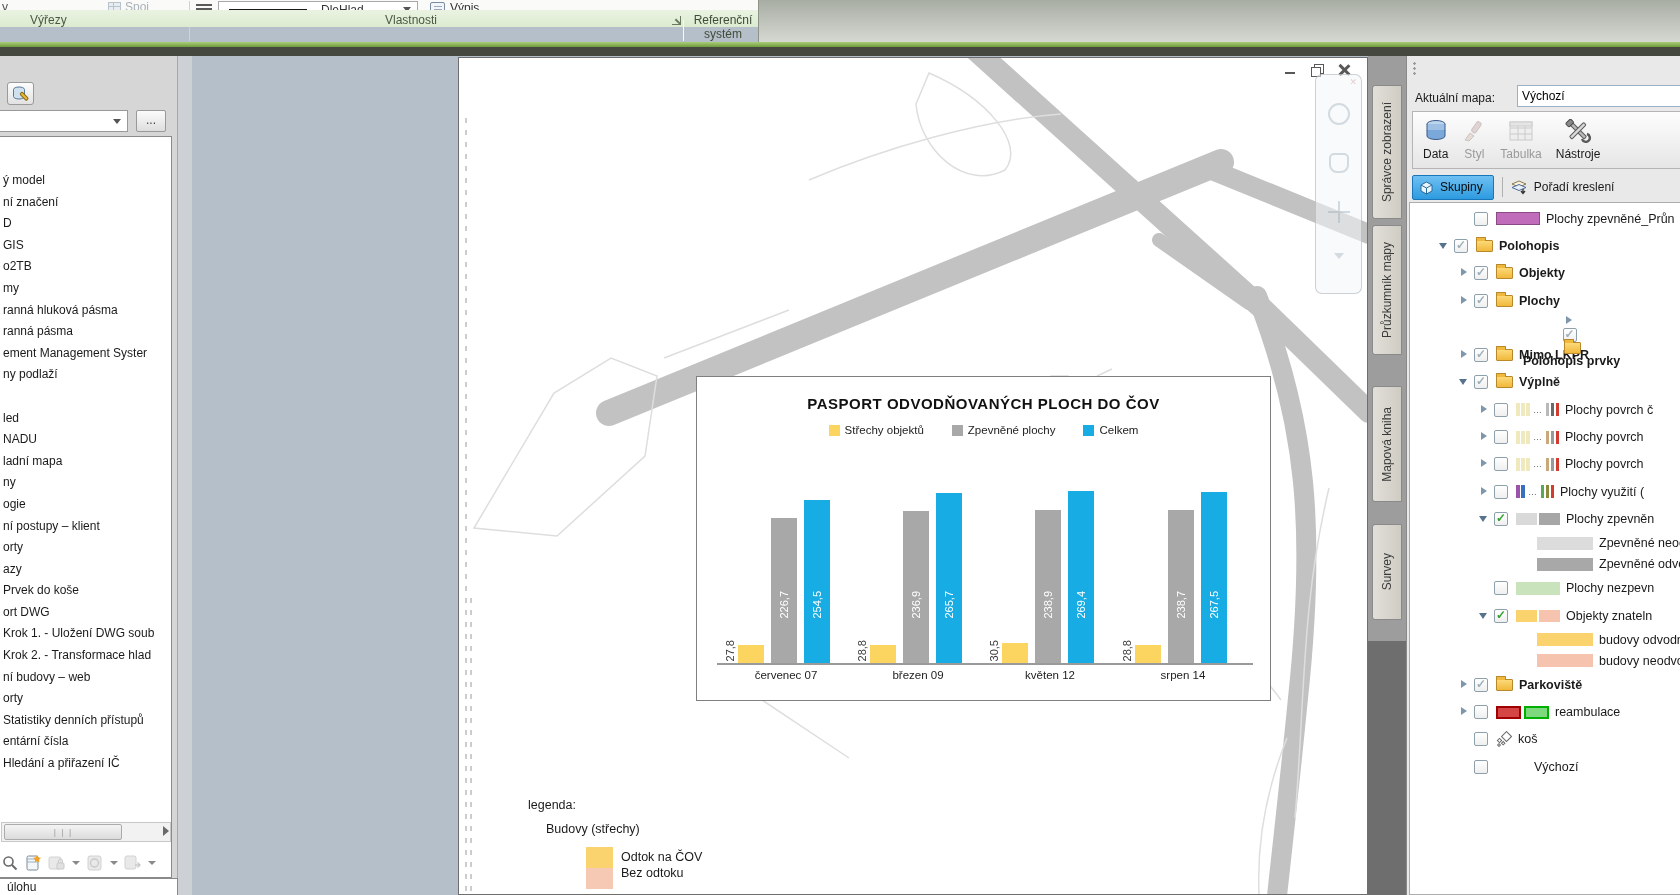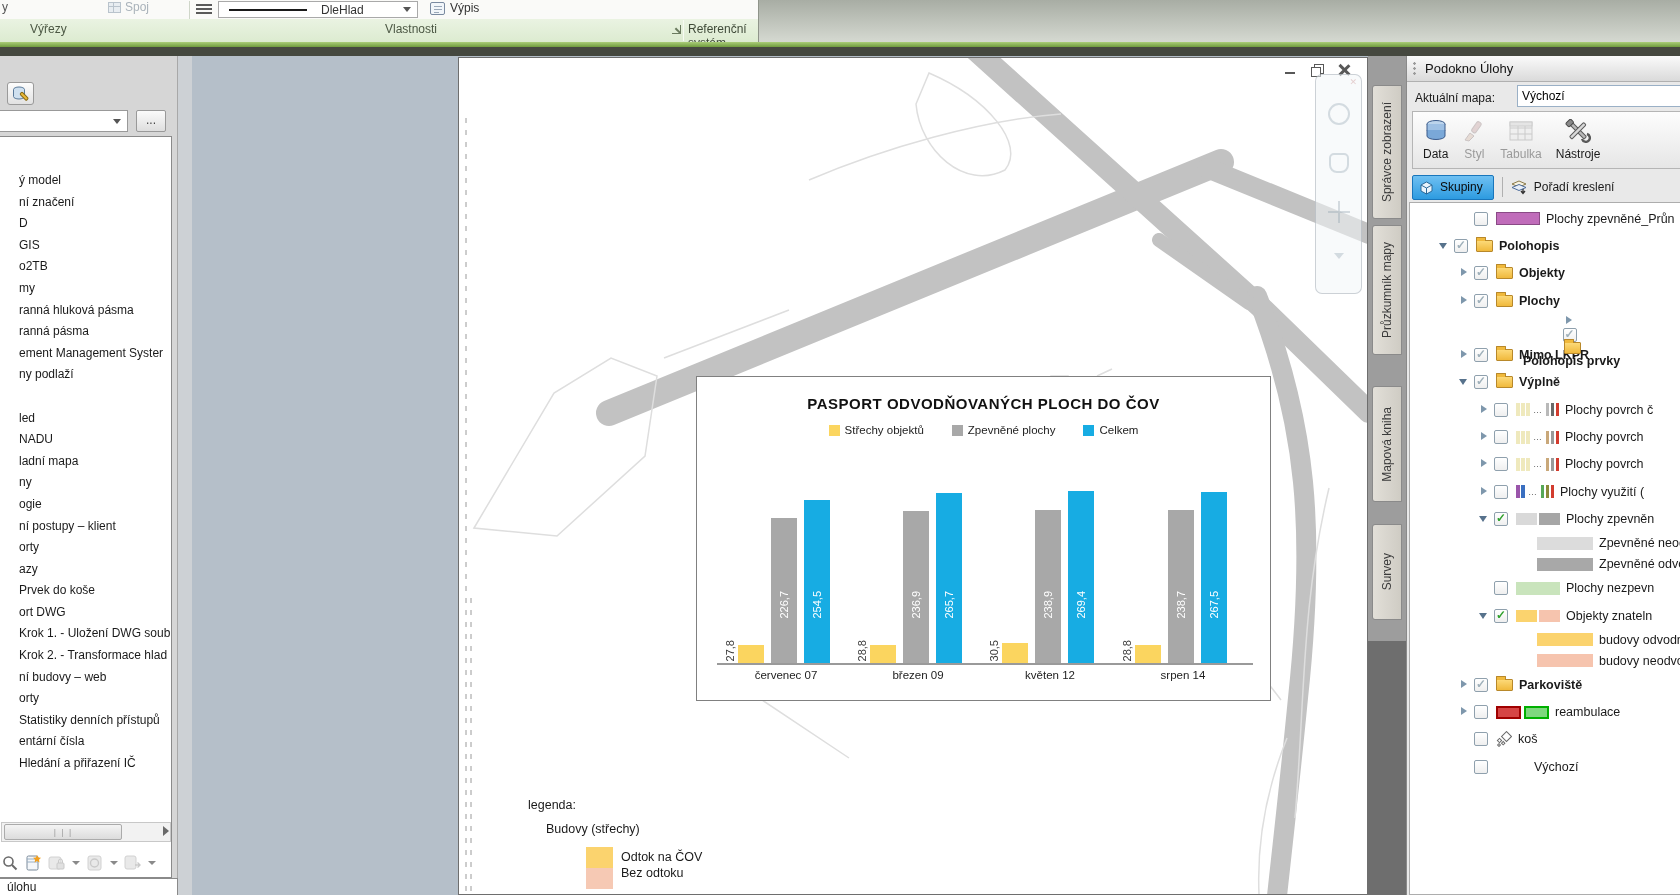--- a/index.html
+++ b/index.html
@@ -22,22 +22,22 @@
      background:#fff; display:flex; align-items:center; font-size:12px; color:#333; }
   #dlehlad-combo .sample { width:78px; height:2px; background:#1a1a1a; margin-left:10px; }
   #dlehlad-combo .val { margin-left:14px; flex:1; }
   .dd-arrow { width:0; height:0; border-left:4px solid transparent; border-right:4px solid transparent;
      border-top:5px solid #555; margin-right:6px; }
   #vypis-btn { left:430px; top:1px; display:flex; align-items:center; gap:5px; font-size:12px; color:#333; }
   .doc-icon { width:15px; height:13px; border:1px solid #7a8aa0; border-radius:2px; background:
      linear-gradient(#9aa8b8,#9aa8b8) 3px 3px/8px 1px no-repeat,
      linear-gradient(#9aa8b8,#9aa8b8) 3px 6px/8px 1px no-repeat,
      linear-gradient(#9aa8b8,#9aa8b8) 3px 9px/5px 1px no-repeat,#f2f6fa; }
-  #ribbon-groups { left:0; top:19px; width:758px; height:23px;
-     background:linear-gradient(#eaf3e2,#dcebd0); font-size:12px; color:#4c5844; }
+  #ribbon-groups { left:0; top:10px; width:758px; height:17px;
+     background:linear-gradient(#eaf3e2,#dcebd0); font-size:12px; color:#4c5844;text-align:center; }
   .grp-label { position:absolute; top:3px; }
   #grp-vyrezy { left:30px; }
   #grp-vlastnosti { left:385px; }
   #grp-ref { left:688px; color:#3f4a38; }
   #grp-expand { left:672px; top:6px; width:9px; height:9px; border-right:1.5px solid #6a7a5e;
      border-bottom:1.5px solid #6a7a5e; }
   #grp-expand::after { content:""; position:absolute; right:0; bottom:0; width:7px; height:1.5px;
      background:#6a7a5e; transform:rotate(45deg); transform-origin:right bottom; }
   #ribbon-sep2 { left:683px; top:20px; height:21px; background:#f6faf2; }
   #chrome-right { left:758px; top:0; width:922px; height:42px;
@@ -49,21 +49,21 @@
   
   #left-panel { left:0; top:56px; width:178px; height:839px; background:#d6d6d6; border-right:1px solid #a8a8a8; }
   #lp-iconbtn { left:7px; top:26px; width:27px; height:23px; border:1px solid #9a9a9a; border-radius:3px;
      background:linear-gradient(#fdfdfd,#e2e2e2); display:flex; align-items:center; justify-content:center; }
   #lp-combo { left:-24px; top:54px; width:152px; height:22px; border:1px solid #999; background:#fff;
      display:flex; align-items:center; justify-content:flex-end; }
   #lp-dots { left:136px; top:54px; width:30px; height:22px; border:1px solid #999; border-radius:2px;
      background:linear-gradient(#fbfbfb,#dedede); font-size:12px; text-align:center; color:#444; line-height:18px; }
   #lp-list { left:-1px; top:80px; width:173px; height:742px; background:#fff; border:1px solid #8a8a8a;
      overflow:hidden; padding-top:33px; }
-  .lp-item { height:21.6px; font-size:12px; line-height:21.6px; padding-left:19px; white-space:nowrap; color:#1a1a1a; }
+  .lp-item { height:21.6px; font-size:12px; line-height:21.6px; padding-left:3px; white-space:nowrap; color:#1a1a1a; }
   #lp-hscroll { left:1px; top:766px; width:170px; height:20px; background:#f2f2f2; border:1px solid #c8c8c8; }
   #lp-thumb { left:2px; top:1px; width:118px; height:16px; background:linear-gradient(#f4f4f4,#dcdcdc);
      border:1px solid #ababab; border-radius:2px; }
   #lp-thumb::after { content:"❘❘❘"; font-size:8px; color:#9a9a9a; position:absolute; left:50%; top:3px; transform:translateX(-50%); letter-spacing:1px;}
   #lp-scroll-right { right:1px; top:3px; width:0; height:0; border-top:5px solid transparent;
      border-bottom:5px solid transparent; border-left:6px solid #6a6a6a; }
   #lp-tools { left:0; top:794px; width:178px; height:26px; display:flex; align-items:center; gap:6px; padding-left:2px; }
   .tool-dd { width:0; height:0; border-left:4px solid transparent; border-right:4px solid transparent; border-top:4px solid #8a8a8a; }
   #lp-bottombox { left:-30px; top:822px; width:208px; height:18px; background:#fff; border:1px solid #8a8a8a;
      font-size:12px; padding-left:36px; line-height:16px; }
@@ -401,21 +401,20 @@
     </div>
     <div class="side-tab" style="top: 330px; height: 116px;">
       <span>Mapová kniha</span>
     </div>
     <div class="side-tab" style="top: 468px; height: 96px;">
       <span>Survey</span>
     </div>
   </div>
 
 <div id="task-pane" class="abs">
-  <div id="tp-title" class="abs">Podokno Úlohy</div>
   <div id="tp-grip" class="abs"></div>
   <div id="tp-maprow" class="abs">Aktuální mapa:</div>
   <input id="tp-mapinput" class="abs" value="Výchozí" style="">
   <div id="tp-toolbar" class="abs">
       <div class="tp-tool enabled">
         <span class="ic">
           <svg width="24" height="24" viewBox="0 0 24 24">
             <ellipse cx="12" cy="5" rx="9" ry="3.5" fill="#bcd4ec" stroke="#3a5a8a"></ellipse>
             <path d="M3,5 v6 a9,3.5 0 0 0 18,0 v-6" fill="#9ec0e4" stroke="#3a5a8a"></path>
             <path d="M3,11 v6 a9,3.5 0 0 0 18,0 v-6" fill="#7aa8d8" stroke="#3a5a8a"></path>

